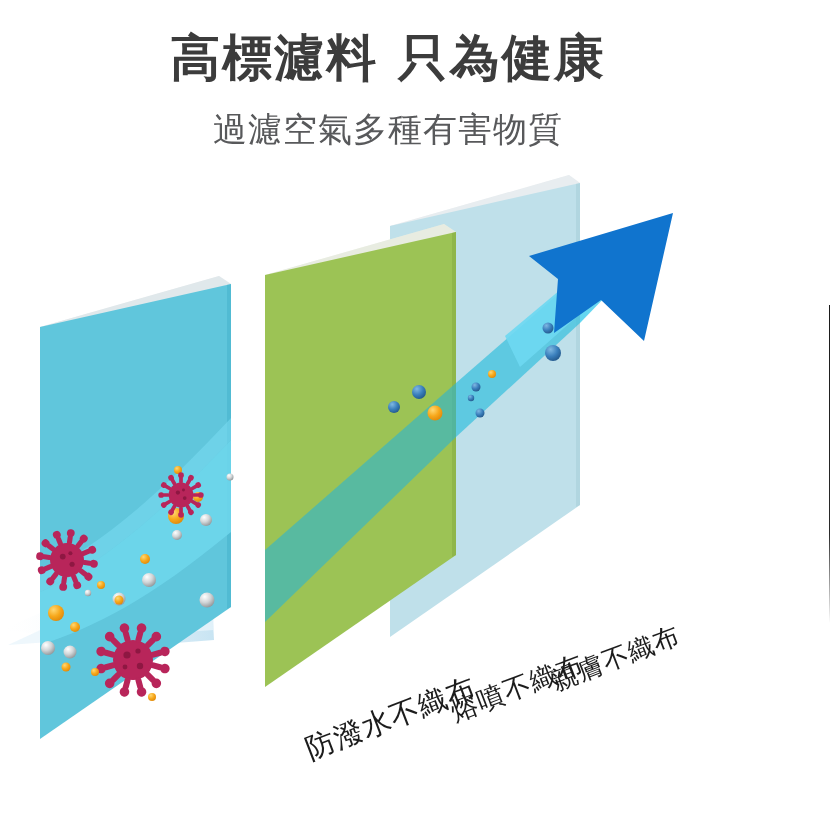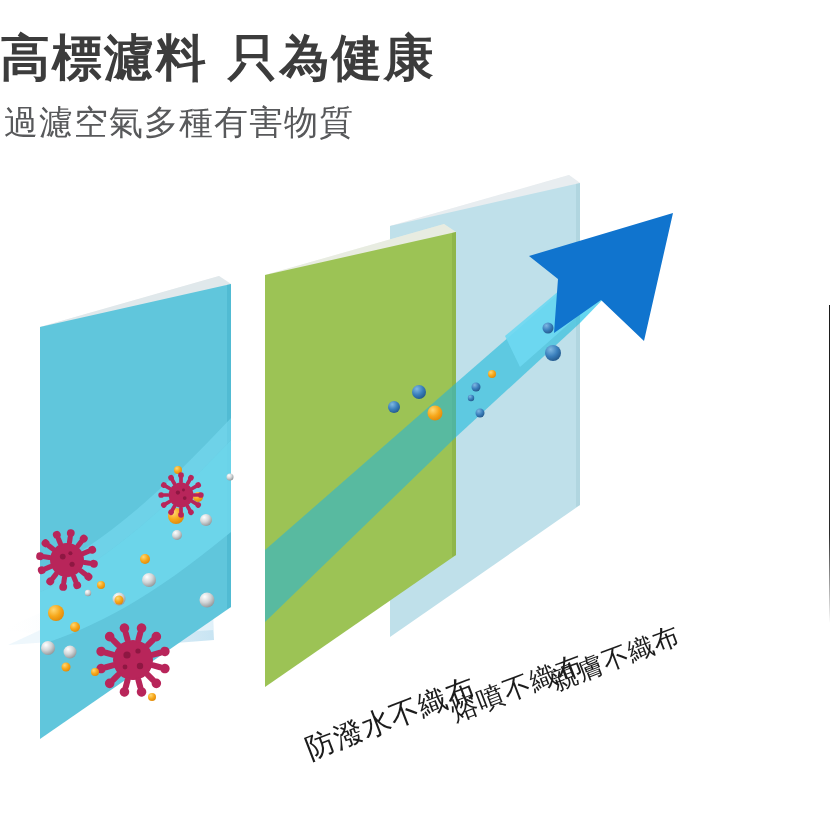--- a/index.html
+++ b/index.html
@@ -6,31 +6,31 @@
   body{
     width:836px;height:836px;
     background:#ffffff;
     font-family:"DejaVu Sans","Liberation Sans",sans-serif;
     overflow:hidden;
     position:relative;
   }
   #page{position:relative;width:836px;height:836px;overflow:hidden;background:#fff;}
 
   
-  .header{position:absolute;left:0;top:0;width:776px;text-align:left;}
+  .header{position:absolute;left:0;top:0;width:776px;text-align:center;}
   .title{
     margin:0;padding-top:30px;
     font-size:50px;line-height:1.12;
     font-weight:bold;
     color:#3c3c3c;
     letter-spacing:2px;
     font-family:"DejaVu Sans","Liberation Sans",sans-serif;
   }
   .subtitle{
-    margin:4px;padding-top:14px;
+    margin:11px;padding-top:14px;
     font-size:34px;line-height:1.1;
     font-weight:normal;
     color:#58595b;
     letter-spacing:1px;
     font-family:"DejaVu Sans","Liberation Sans",sans-serif;
   }
 
   
   .illus{position:absolute;left:0;top:175px;width:836px;height:661px;}
   .illus svg{display:block;}

